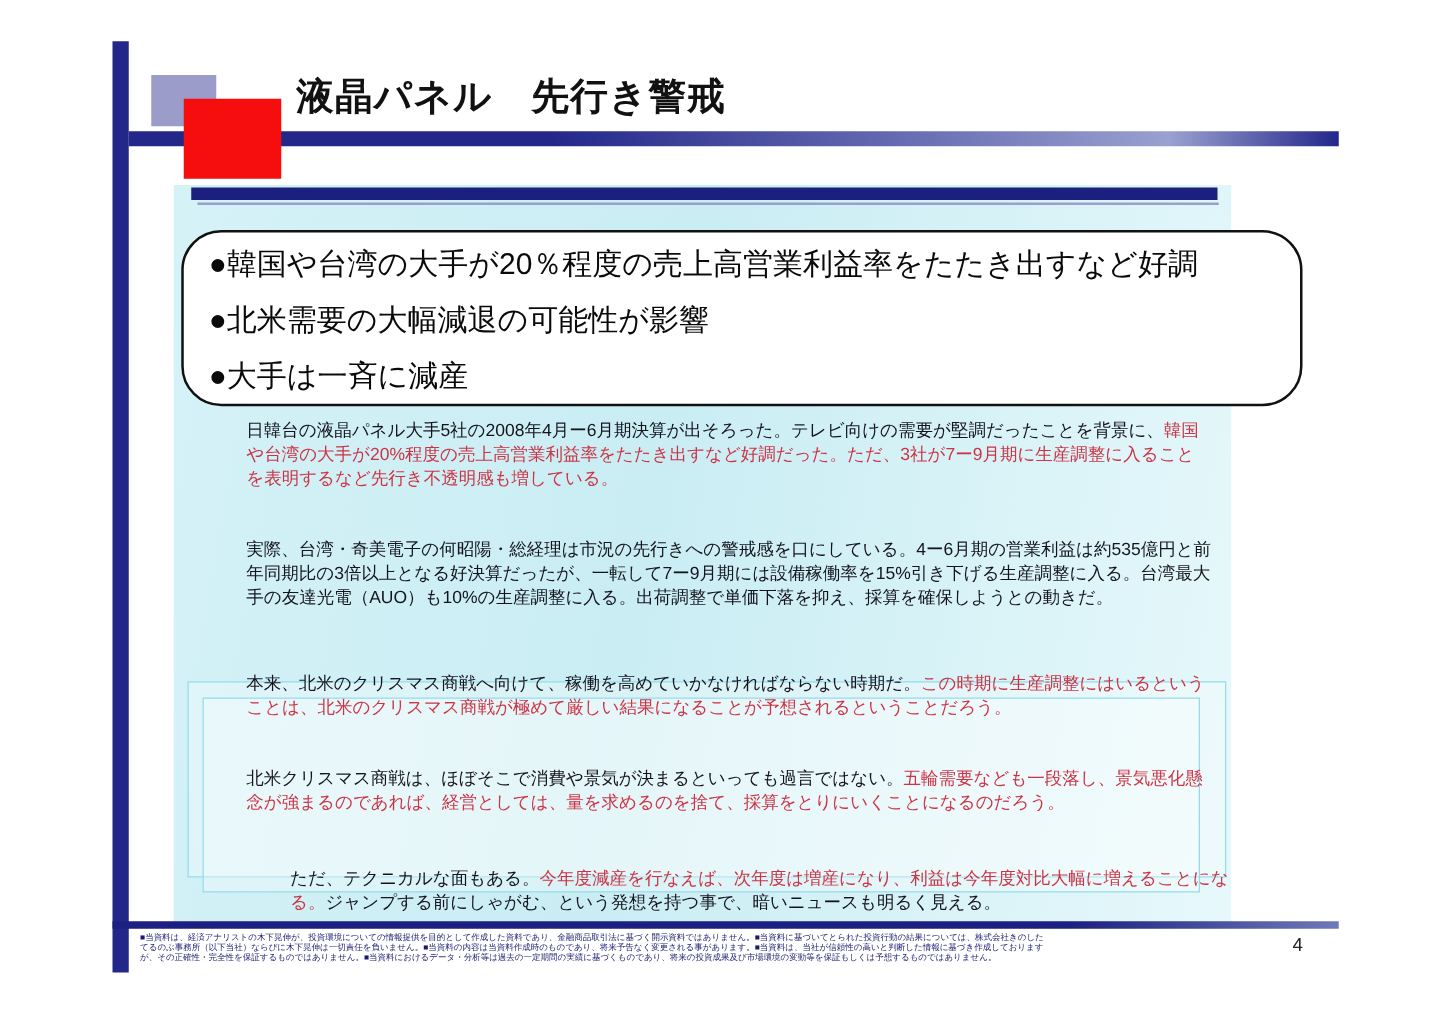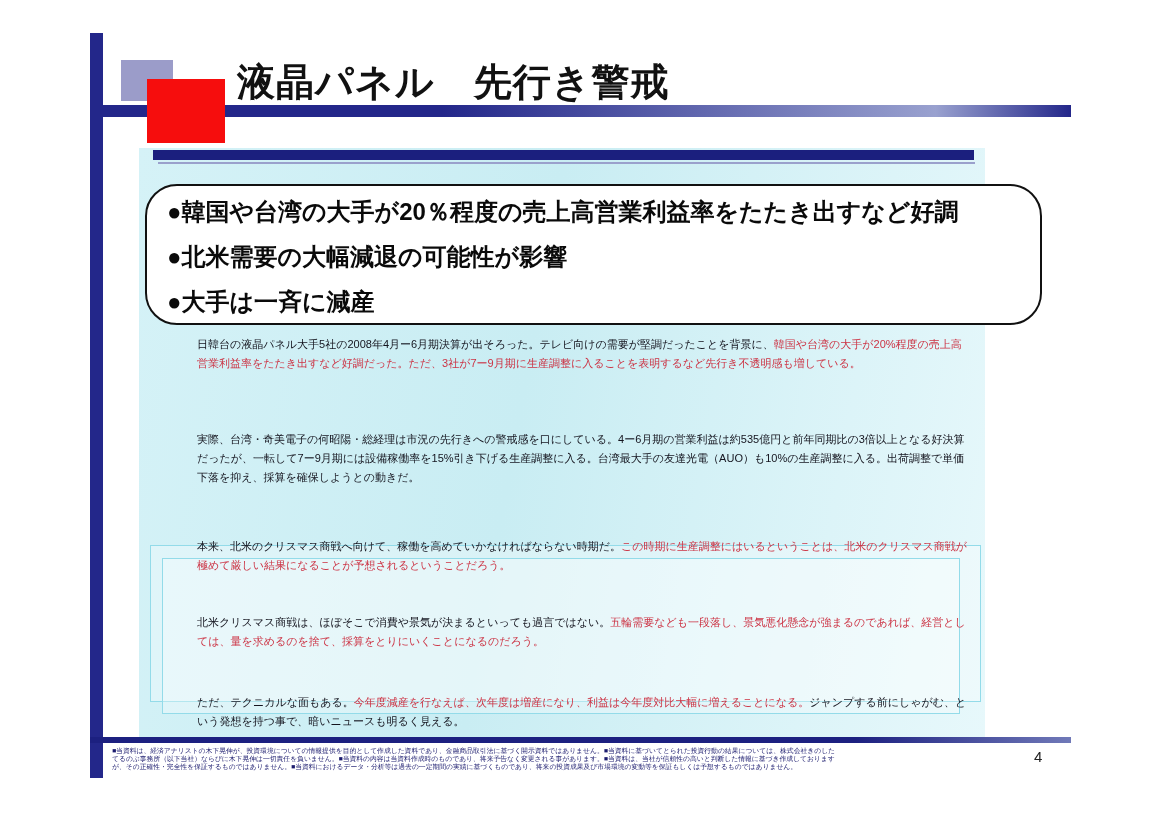--- a/index.html
+++ b/index.html
@@ -8,42 +8,42 @@
     font-family:"Liberation Sans","DejaVu Sans",sans-serif;
   }
   
   .vbar{position:absolute;left:90px;top:33px;width:13px;height:745px;background:#23278a;}
   
   .sq-lavender{position:absolute;left:121px;top:60px;width:52px;height:41px;background:#9b9cc9;z-index:3;}
   .sq-red{position:absolute;left:147px;top:79px;width:78px;height:64px;background:#f60d0d;z-index:5;}
   
   .toprule{position:absolute;left:103px;top:105px;width:968px;height:12px;z-index:4;
     background:linear-gradient(90deg,#23278a 0%,#23278a 35%,#99a1cf 86%,#23278a 100%);}
-  .title{position:absolute;left:237px;top:57px;font-size:38px;font-weight:bold;color:#111111;
+  .title{position:absolute;left:237px;top:57px;font-size:30px;font-weight:bold;color:#111111;
     letter-spacing:1px;white-space:nowrap;z-index:6;}
   .source{position:absolute;left:237px;top:128px;font-size:13px;font-weight:bold;color:#1a1a1a;
     white-space:nowrap;z-index:6;}
   
   .panel{position:absolute;left:139px;top:148px;width:846px;height:593px;z-index:1;
     background:linear-gradient(100deg,#d5f2f7 0%,#c9edf3 45%,#e7f8fb 100%);}
   .deco-rect{position:absolute;border:1px solid #93dbe9;background:rgba(255,255,255,0.30);z-index:2;}
   .deco-rect.r1{left:150px;top:545px;width:829px;height:155px;}
   .deco-rect.r2{left:162px;top:558px;width:796px;height:154px;}
   
   .midrule{position:absolute;left:153px;top:150px;width:821px;height:10px;background:#1b1f7e;z-index:3;}
   .midrule-thin{position:absolute;left:158px;top:162px;width:817px;height:2px;background:#9aa0cc;z-index:3;}
   
   .hibox{position:absolute;left:145px;top:184px;width:897px;height:141px;background:#ffffff;
     border:2px solid #111111;border-radius:32px;z-index:4;box-sizing:border-box;
     display:flex;flex-direction:column;row-gap:17px;padding:12px 10px 10px 20px;}
-  .hibox .bullet{font-size:24px;font-weight:bold;color:#0a0a0a;line-height:28px;white-space:nowrap;}
+  .hibox .bullet{font-size:24px;font-weight:normal;color:#0a0a0a;line-height:28px;white-space:nowrap;}
   
-  .para{position:absolute;left:197px;width:772px;font-size:11px;line-height:19px;z-index:4;
+  .para{position:absolute;left:197px;width:772px;font-size:14px;line-height:19px;z-index:4;
     color:#14141e;text-align:left;}
-  .p1{top:335px;} .p2{top:430px;} .p3{top:537px;} .p4{top:613px;} .p5{top:693px;}
+  .p1{top:335px;} .p2{top:430px;} .p3{top:537px;} .p4{top:613px;} .p5{top:693px;margin-left:35px;}
   .seg-k{color:#14141e;} .seg-r{color:#cc3344;}
   
   .botrule{position:absolute;left:90px;top:737px;width:981px;height:6px;z-index:4;
     background:linear-gradient(90deg,#1c2080 0%,#1c2080 78%,#7079b8 100%);}
   .footer{position:absolute;left:112px;top:747px;z-index:4;color:#1b1b6e;}
   .footer .fline{font-size:6.8px;line-height:8.2px;white-space:nowrap;}
   .pagenum{position:absolute;left:1034px;top:748px;font-size:15px;color:#222222;z-index:4;}
 </style>
 </head>
 <body>

